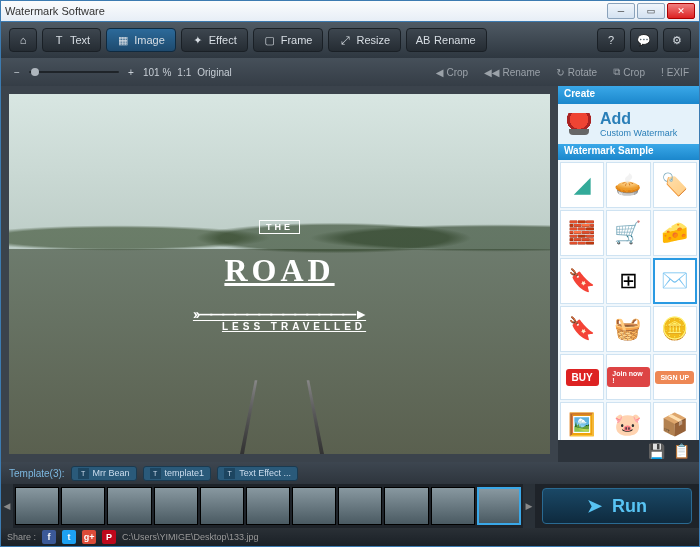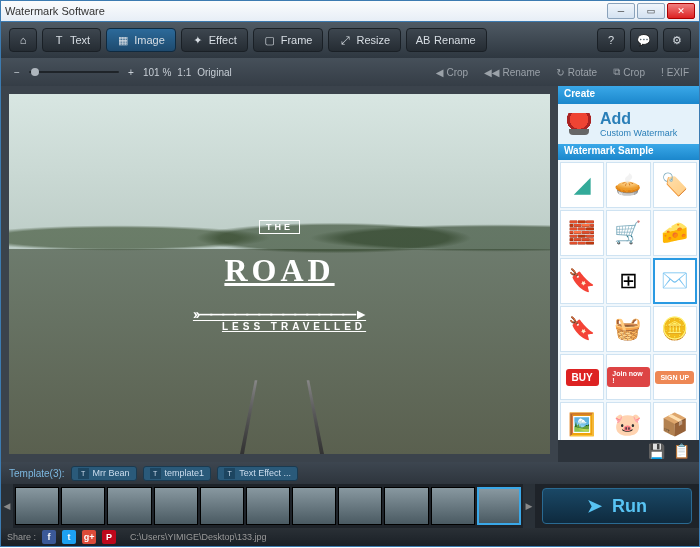--- a/index.html
+++ b/index.html
@@ -263,16 +263,16 @@
       </div>
     </div>
   </div>
 
   <div class="statusbar">
     <span>Share :</span>
     <div class="soc fb">f</div>
     <div class="soc tw">t</div>
     <div class="soc gp">g+</div>
     <div class="soc pn">P</div>
-    <span style="margin-left:8px">C:\Users\YIMIGE\Desktop\133.jpg</span>
+    <span style="">C:\Users\YIMIGE\Desktop\133.jpg</span>
   </div>
 
 </div>
 
 </body></html>

